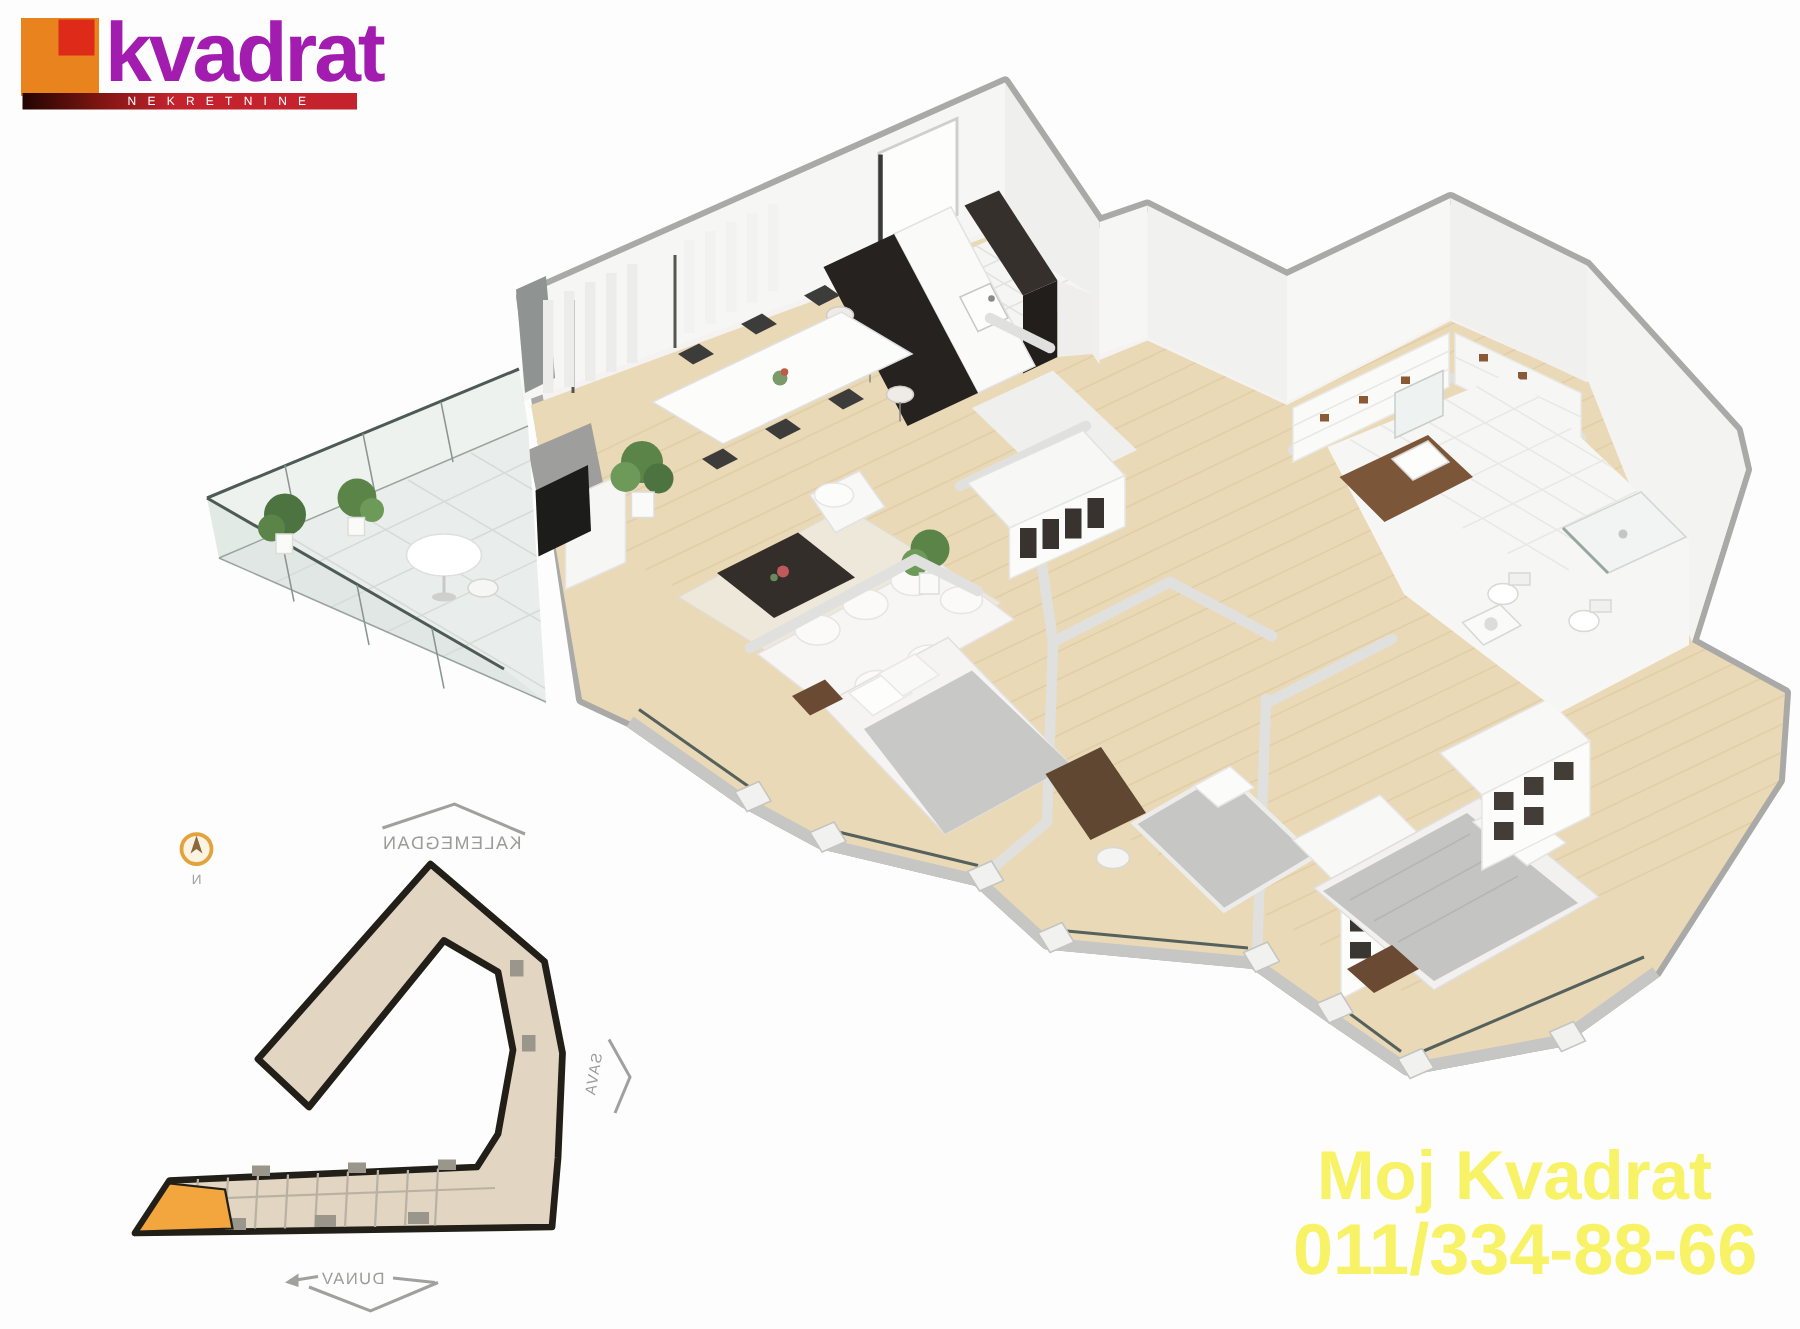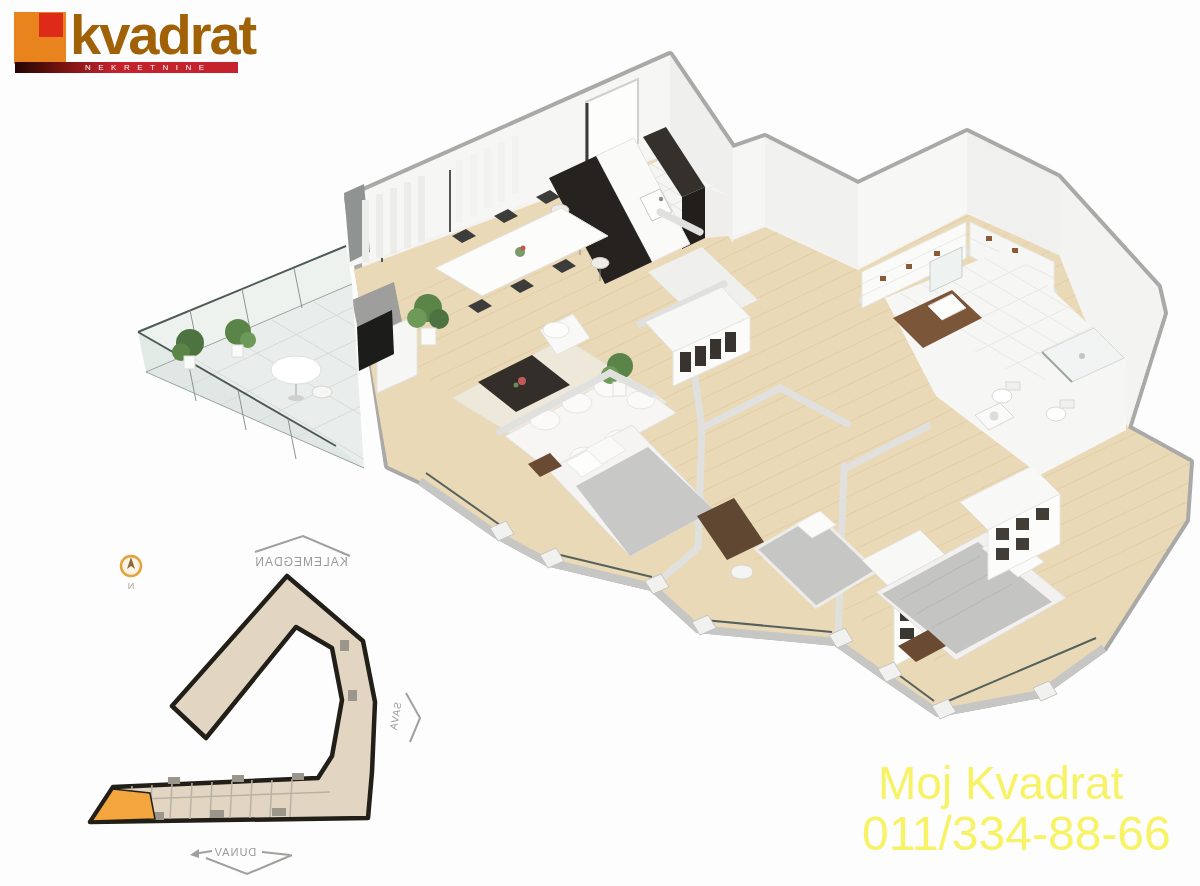--- a/index.html
+++ b/index.html
@@ -4,27 +4,27 @@
 <style>
   html,body{margin:0;padding:0;background:#ffffff;}
   .stage{position:relative;width:1200px;height:886px;background:#fcfdfc;overflow:hidden;
          font-family:"Liberation Sans", sans-serif;}
   svg{position:absolute;left:0;top:0;}
   
   .logo{position:absolute;left:14px;top:10px;width:240px;height:66px;}
   .logo-sq{position:absolute;left:0;top:2px;width:52px;height:52px;background:#e8831d;}
   .logo-sq-red{position:absolute;right:3px;top:1px;width:24px;height:24px;background:#de2a18;}
   .logo-word{position:absolute;left:56px;top:-8px;font-size:56px;font-weight:bold;
-             letter-spacing:-2px;color:#a16207;}
+             letter-spacing:-2px;color:#a21caf;}
   .logo-bar{position:absolute;left:1px;top:52px;width:223px;height:11px;
             background:linear-gradient(90deg,#230502 0%,#7a1410 22%,#c4232e 45%,#c4232e 100%);}
   .logo-bar span{position:absolute;left:70px;top:1px;font-size:8px;font-weight:normal;
             color:#ffffff;letter-spacing:7.5px;white-space:nowrap;}
   
-  .contact{position:absolute;left:862px;top:760px;color:#f8f266;font-weight:normal;line-height:1;}
+  .contact{position:absolute;left:862px;top:760px;color:#f8f266;font-weight:bold;line-height:1;}
   .contact .l1{font-size:46px;margin-left:16px;}
   .contact .l2{font-size:48px;margin-top:4px;letter-spacing:0px;}
 </style>
 </head>
 <body>
 
 <div class="stage">
 
 <svg width="1200" height="886" viewBox="0 0 1200 886">
   <defs>

